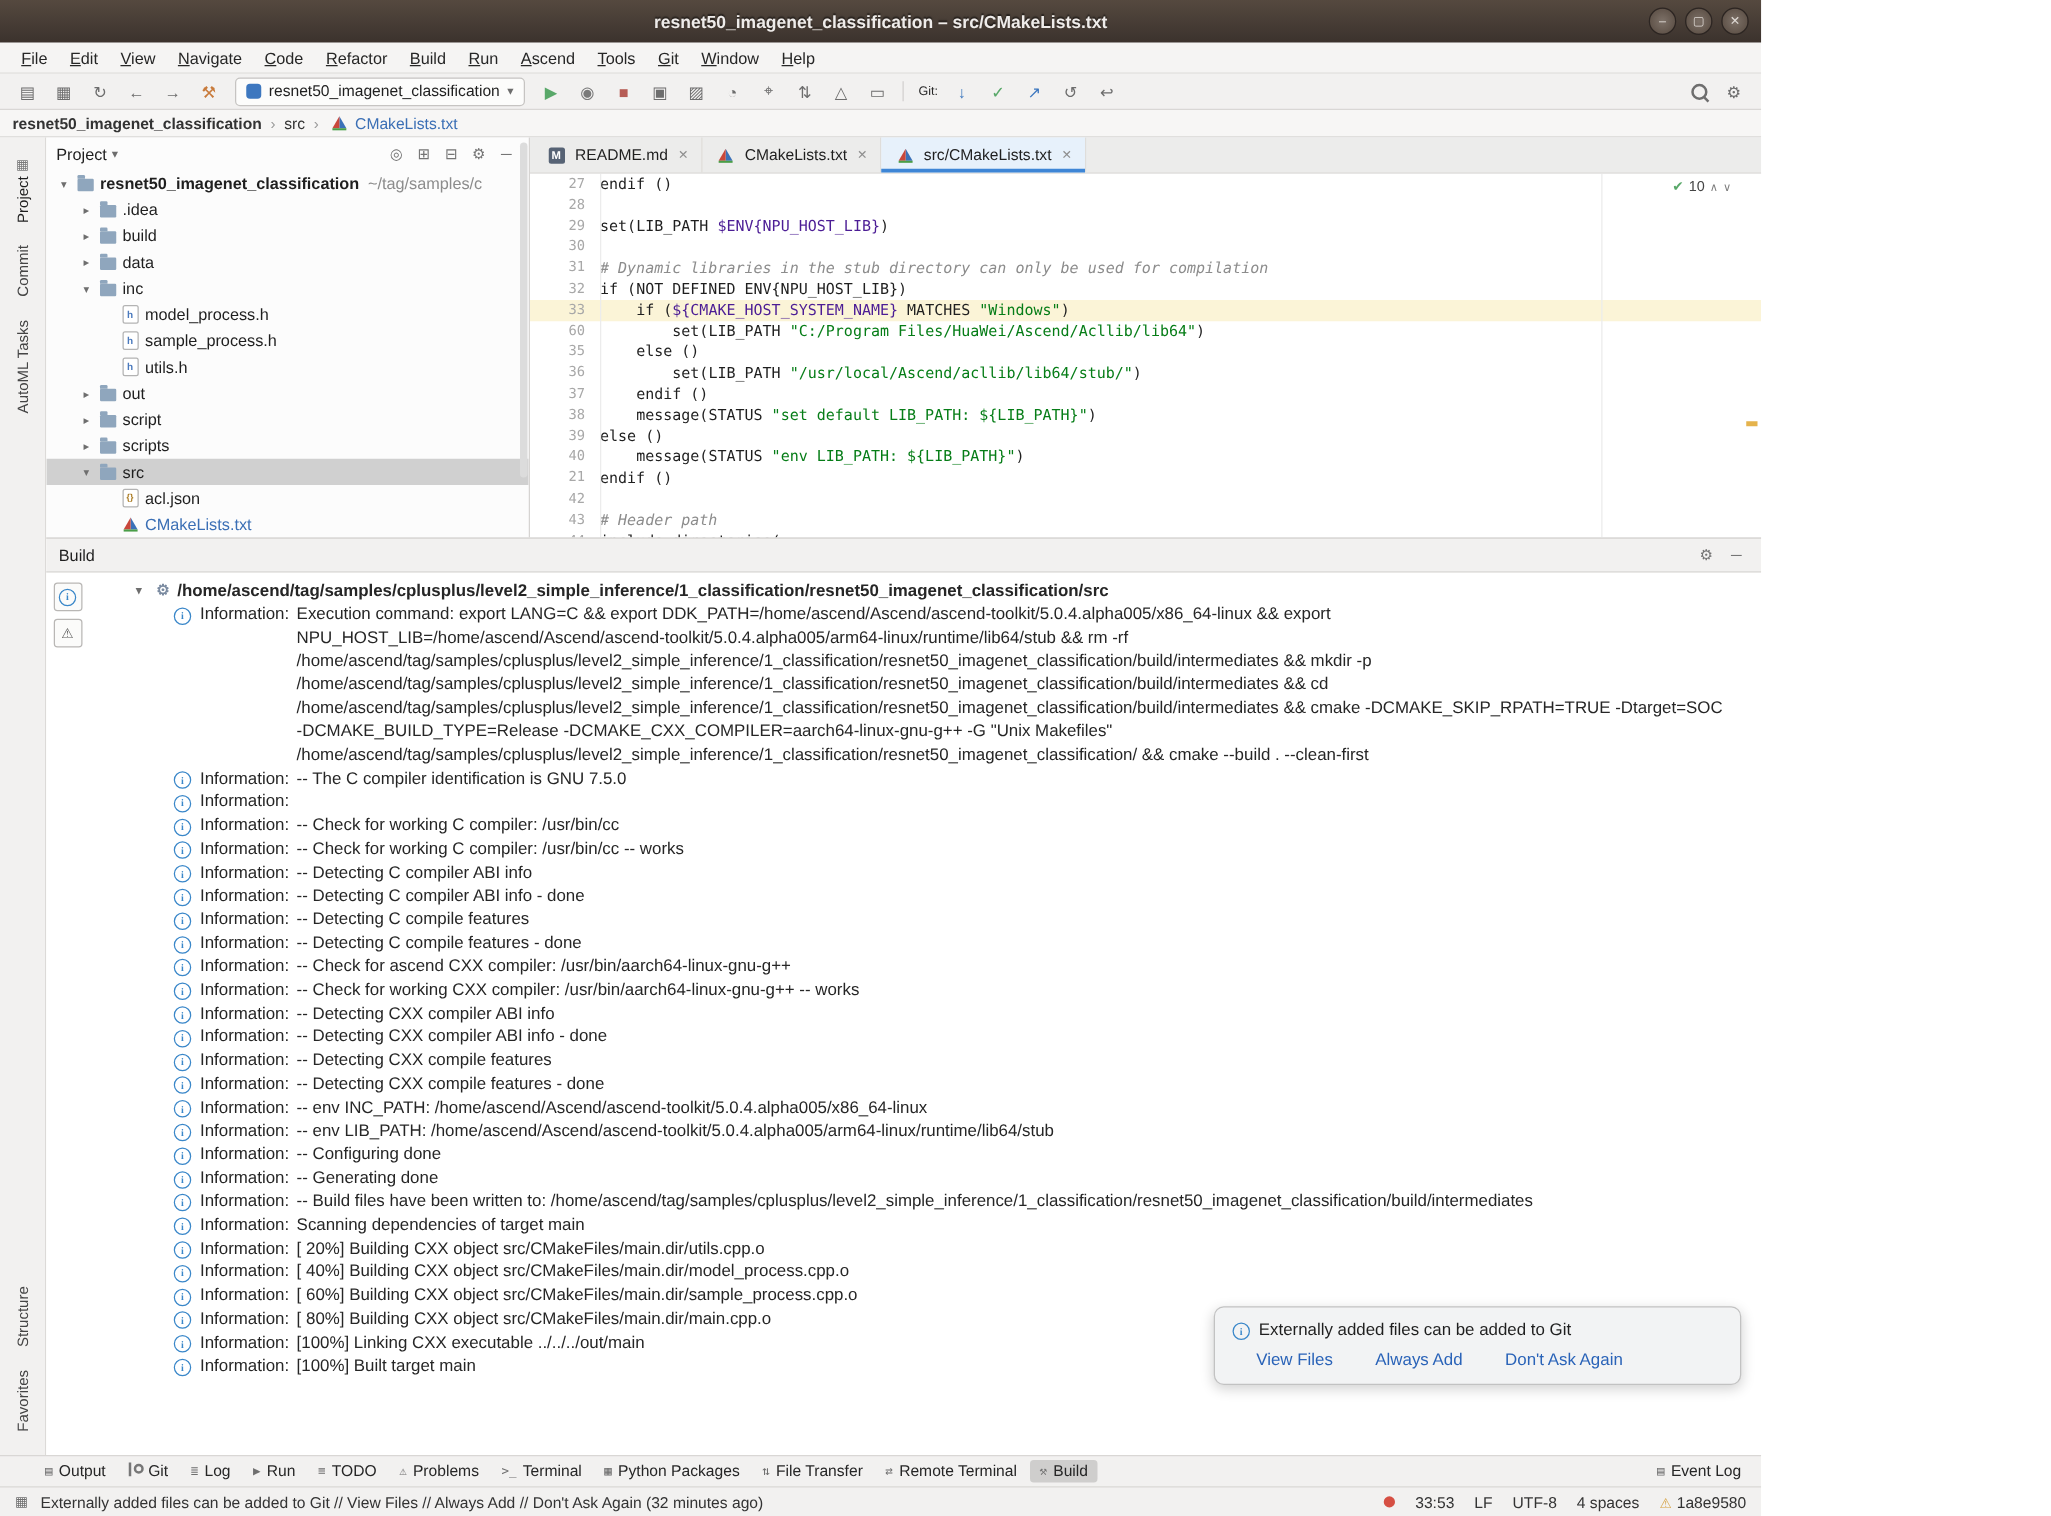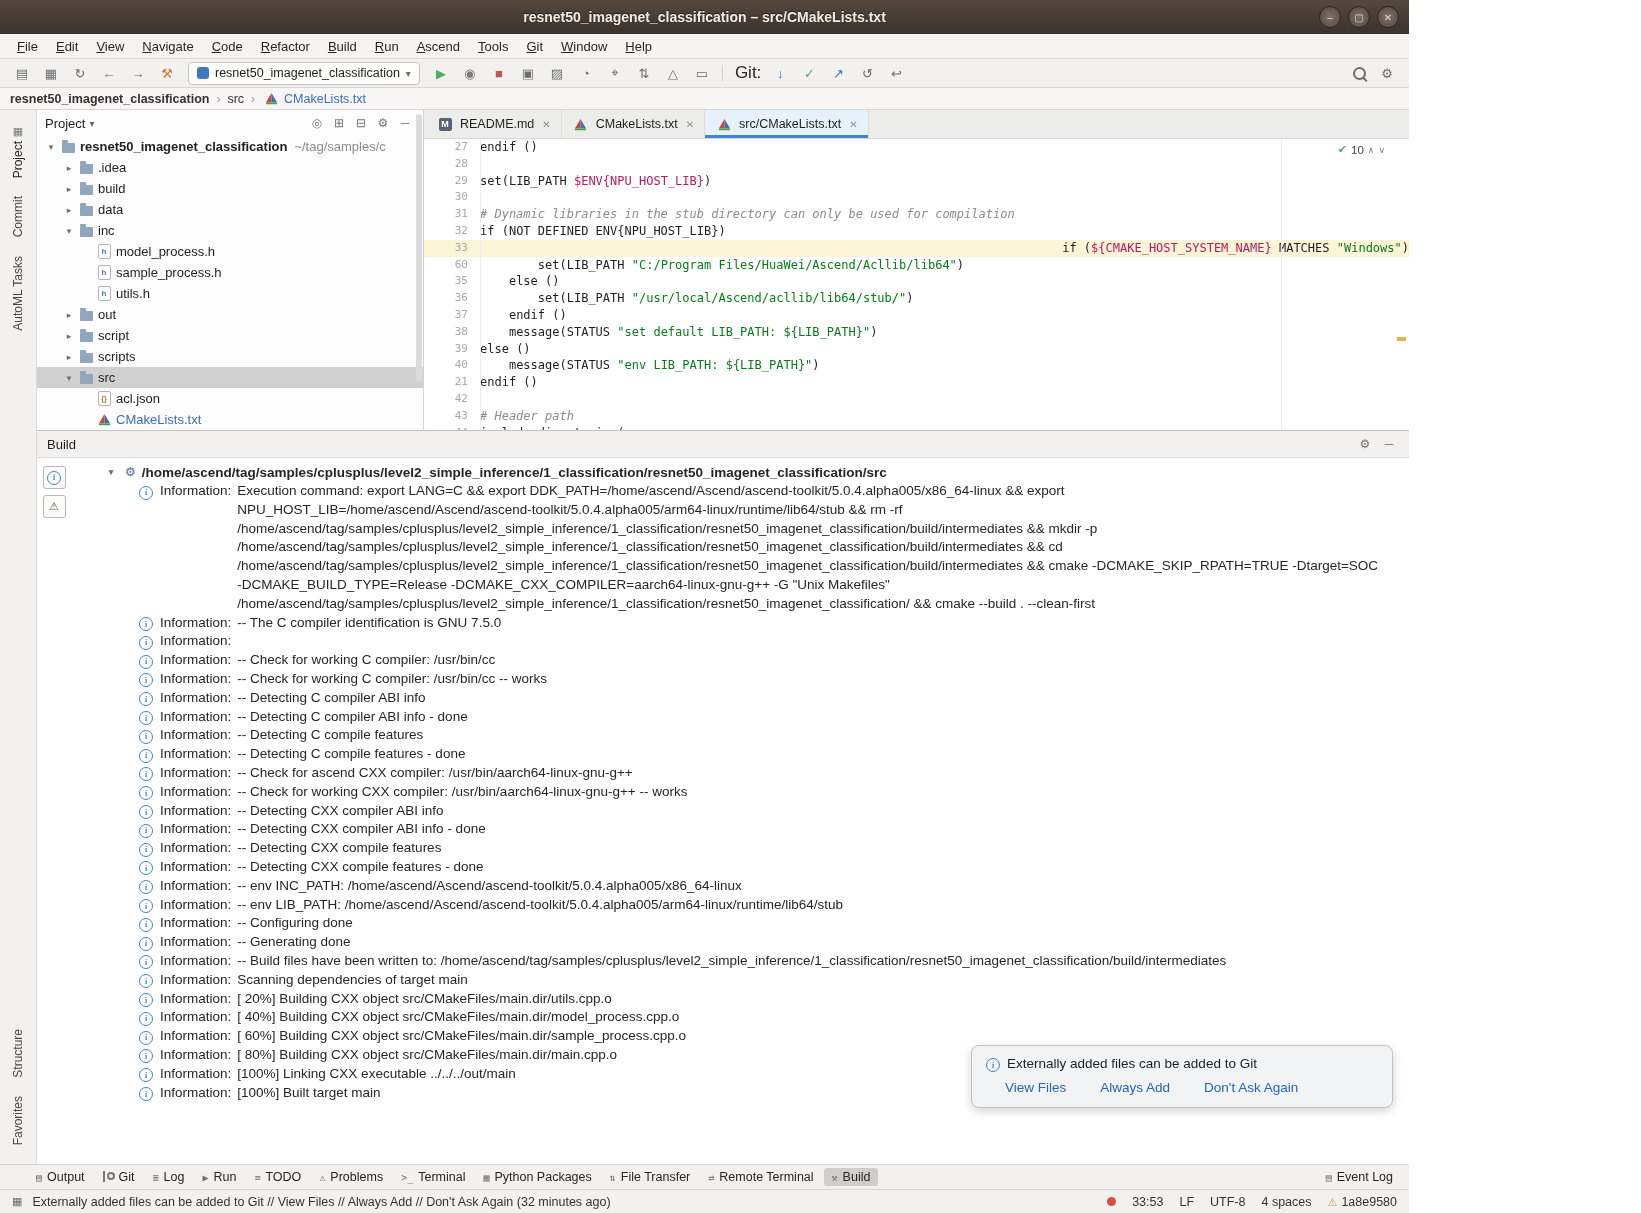--- a/index.html
+++ b/index.html
@@ -24,21 +24,21 @@
   .toolbar{height:28px;flex:0 0 28px;background:#f2f1f0;border-bottom:1px solid #d9d7d5;
            display:flex;align-items:center;padding:0 8px;gap:1px;}
   .tb-group{display:flex;align-items:center;gap:1px;}
   .tb-icon{min-width:24px;height:22px;display:flex;align-items:center;justify-content:center;
            font-size:13px;color:#6d6d6d;border-radius:3px;padding:0 2px;}
   .tb-sep{width:1px;height:16px;background:#d2d0ce;margin:0 5px;}
   .combo{display:flex;align-items:center;gap:6px;height:21px;border:1px solid #c6c4c2;border-radius:4px;
          background:#fcfcfb;padding:0 8px;margin:0 6px;font-size:12.5px;color:#1f1f1f;}
   .combo-icon{width:12px;height:12px;border-radius:3px;background:#3d77bf;display:inline-block;}
   .caret{color:#6d6d6d;font-size:10px;}
-  .git-label{font-size:17px;color:#262626;margin:0 4px 0 6px;}
+  .git-label{font-size:10px;color:#262626;margin:0 4px 0 6px;}
   .tb-right{margin-left:auto;display:flex;align-items:center;}
   .lens{width:9px;height:9px;border:2px solid #6e6e6e;border-radius:50%;position:relative;display:inline-block;}
   .lens::after{content:"";position:absolute;width:2px;height:5px;background:#6e6e6e;right:-2px;bottom:-4px;transform:rotate(-45deg);}
 
   
   .breadcrumbs{height:21px;flex:0 0 21px;background:#f7f6f5;border-bottom:1px solid #d9d7d5;
                display:flex;align-items:center;padding:0 10px;font-size:12.5px;color:#333;}
   .bc-item{display:flex;align-items:center;gap:4px;}
   .bc-item.b{font-weight:bold;}
   .bc-item.link{color:#3b6fb5;}
@@ -85,27 +85,27 @@
   
   .editor-col{flex:1;display:flex;flex-direction:column;min-width:0;}
   .tabs{height:28px;flex:0 0 28px;background:#ececeb;border-bottom:1px solid #d9d7d5;display:flex;align-items:stretch;padding-left:2px;}
   .tab{display:flex;align-items:center;gap:6px;padding:0 10px;font-size:12.5px;color:#1f1f1f;border-right:1px solid #dfddda;}
   .tab.active{background:#e7f1fb;box-shadow:inset 0 -3px 0 #3e86d6;}
   .tab-close{color:#8f8f8f;font-size:10px;margin-left:2px;}
   .editor{flex:1;position:relative;background:#fff;font-family:"DejaVu Sans Mono",monospace;font-size:12px;overflow:hidden;}
   .gutter-line{position:absolute;left:56px;top:0;bottom:0;width:1px;background:#ececec;pointer-events:none;}
   .margin-line{position:absolute;left:857px;top:0;bottom:0;width:1px;background:#ececec;pointer-events:none;}
   .cl{height:16.8px;line-height:16.8px;display:flex;white-space:pre;}
-  .cl.hl{background:#fbf4d7;justify-content:space-between;}
+  .cl.hl{background:#fbf4d7;}
   .ln{flex:0 0 44px;text-align:right;padding-right:12px;color:#a8a8a8;font-size:11px;}
   .t-k{color:#1f1f1f;}
   .t-p{color:#1f1f1f;}
   .t-c{color:#8c8c8c;font-style:italic;}
   .t-s{color:#067d17;}
-  .t-v{color:#be185d;}
+  .t-v{color:#4c1d95;}
   .inspections{position:absolute;top:3px;right:20px;display:flex;align-items:center;gap:4px;
                font-family:"Liberation Sans",sans-serif;font-size:11.5px;color:#454545;background:rgba(255,255,255,.85);padding:1px 4px;border-radius:3px;}
   .insp-ok{color:#59a869;font-size:11px;}
   .insp-nav{color:#7d7d7d;font-size:9px;}
   .stripe-mark{position:absolute;right:3px;top:198px;width:9px;height:4px;background:#e5b34c;}
 
   
   .build{flex:1;display:flex;flex-direction:column;border-top:1px solid #c6c4c2;background:#fff;position:relative;min-height:0;}
   .build-header{height:26px;flex:0 0 26px;background:#f2f1f0;border-bottom:1px solid #d9d7d5;
                 display:flex;align-items:center;padding:0 10px;font-size:13px;color:#1f1f1f;}

